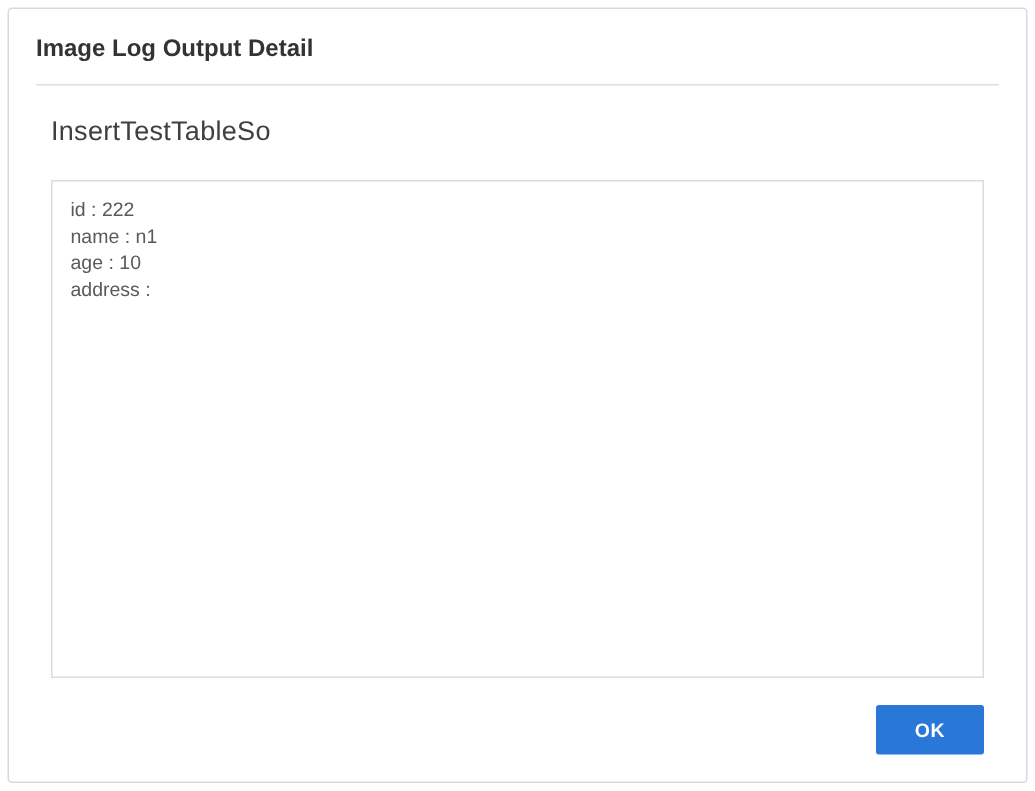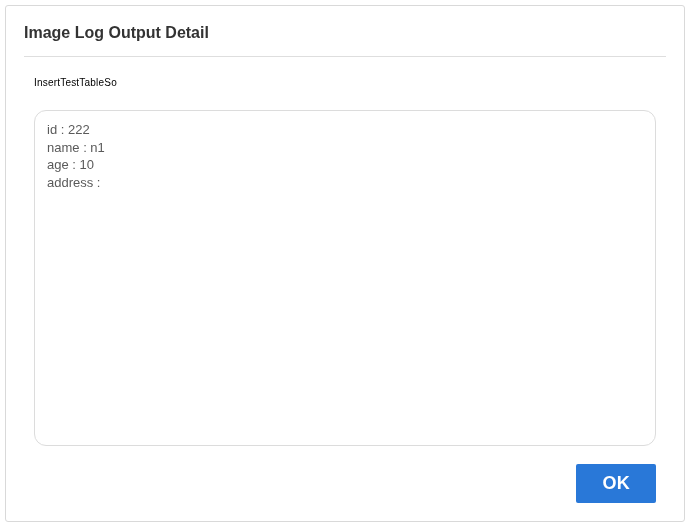--- a/index.html
+++ b/index.html
@@ -41,55 +41,55 @@
       margin-bottom: 22px;
       margin-left: 10px;
     }
     .field-label {
       font-size: 14px;
       color: #5a5a5a;
       margin-right: 14px;
       letter-spacing: 0.2px;
     }
     .field-value {
-      font-size: 10px;
-      color: #000000;
+      font-size: 18px;
+      color: #404040;
       letter-spacing: 0.2px;
     }
     .section-label {
       font-size: 14px;
       color: #5a5a5a;
       margin-bottom: 10px;
       margin-left: 10px;
       letter-spacing: 0.2px;
     }
     .output-box {
       flex: 1;
       border: 1px solid #dcdcdc;
-      border-radius: 12px;
+      border-radius: 0;
       padding: 10px 12px;
       font-family: "Segoe UI", Arial, sans-serif;
       font-size: 13px;
       color: #5a5a5a;
       line-height: 1.35;
       white-space: pre;
       overflow: auto;
       margin: 0 10px 18px 10px;
       min-height: 280px;
     }
     .button-row {
       display: flex;
       justify-content: flex-end;
       padding-right: 10px;
     }
     .ok-button {
       background: #2978d8;
       color: #fff;
       border: none;
-      font-size: 18px;
+      font-size: 13px;
       font-weight: 600;
       padding: 9px 26px;
       border-radius: 2px;
       cursor: pointer;
       letter-spacing: 0.3px;
     }
   </style>
 </head>
 <body>
 

